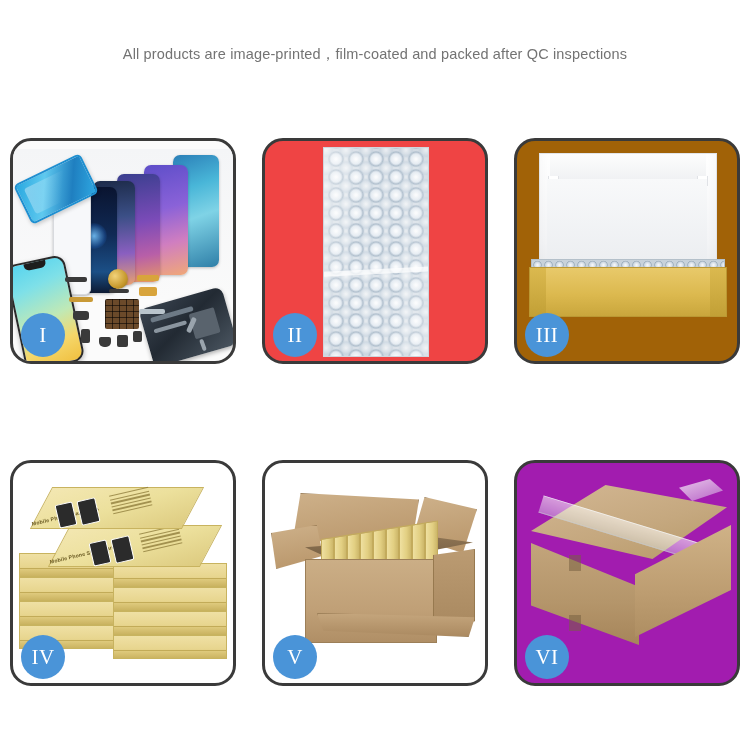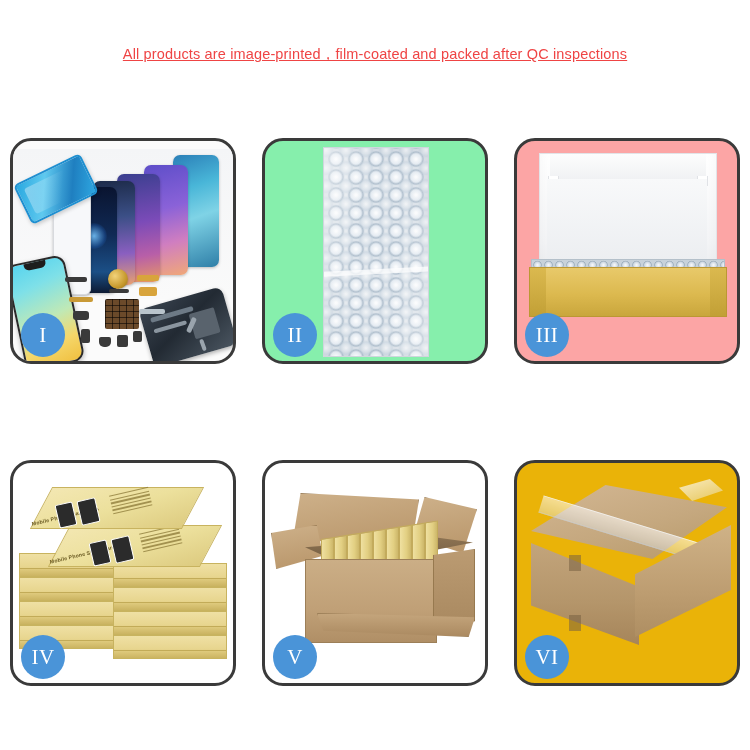--- a/index.html
+++ b/index.html
@@ -32,24 +32,23 @@
     font-size: 35px;
     font-weight: bold;
     letter-spacing: 1.2px;
     color: #111111;
     line-height: 1.05;
     white-space: nowrap;
   }
   .subtitle {
     margin-top: 11px;
     font-size: 14.5px;
-    color: #ef4444;
+    color: #737373;
     letter-spacing: 0.15px;
     white-space: nowrap;
-    text-decoration: underline;
   }
 
   
   .grid {
     position: absolute;
     top: 138px;
     left: 10px;
     width: 730px;
     display: grid;
     grid-template-columns: repeat(3, 226px);
@@ -172,21 +171,21 @@
     background-image:
       linear-gradient(90deg, rgba(0,0,0,.55) 1px, transparent 1px),
       linear-gradient(180deg, rgba(0,0,0,.55) 1px, transparent 1px);
     background-size: 7px 6px;
   }
   .flex-strip {
     position: absolute; background: #d8a43c; border-radius: 2px;
   }
 
   
-  .p2 { background: #86efac; }
+  .p2 { background: #ef4444; }
   .bubble-pouch {
     position: absolute;
     left: 50%; top: 6px; width: 104px; height: 208px;
     margin-left: -52px;
     background: #e4e9ee;
     border: 1px solid #cfd6dd;
     box-shadow: inset 0 0 18px rgba(150,165,180,.45);
     overflow: hidden;
   }
   .bubbles {
@@ -214,21 +213,21 @@
     background: linear-gradient(100deg, rgba(255,255,255,.5) 0%, rgba(255,255,255,0) 35%,
                 rgba(255,255,255,0) 65%, rgba(255,255,255,.35) 100%);
   }
   .pouch-fold {
     position: absolute; left: -4px; top: 58%; width: 112%; height: 5px;
     background: rgba(255,255,255,.75);
     transform: rotate(-3deg);
   }
 
   
-  .p3 { background: #fca5a5; padding-left: 42px; }
+  .p3 { background: #a16207; padding-left: 42px; }
   .mailer-lid {
     position: absolute; left: 22px; top: 12px; width: 176px; height: 126px;
     background: linear-gradient(180deg,#ffffff 0%,#f3f4f6 70%,#e8eaed 100%);
     border: 1px solid #e2e4e8;
     box-shadow: inset 0 -6px 12px rgba(0,0,0,.04);
   }
   .mailer-lid::before {
     content: ""; position: absolute; left: 10px; top: 0; width: 156px; height: 26px;
     background: linear-gradient(180deg,#fdfdfd,#f0f1f3);
     border-bottom: 1px solid #e6e8ec;
@@ -346,21 +345,21 @@
     position: absolute; left: 56px; top: 66px; width: 126px; height: 52px;
     transform: skewY(-9deg);
   }
   .ybar {
     position: absolute; top: 0; width: 11px; height: 52px;
     background: linear-gradient(90deg,#efe0a0,#e2cf82 60%,#cdb76a 100%);
     border: 1px solid #c3ab5c;
   }
 
   
-  .p6 { background: #eab308; }
+  .p6 { background: #a21caf; }
   .sealed-top {
     position: absolute; left: 14px; top: 22px; width: 196px; height: 74px;
     background: linear-gradient(165deg,#d3b793 0%,#c5a87f 55%,#b79968 100%);
     clip-path: polygon(38% 0, 100% 30%, 62% 100%, 0 62%);
     border-radius: 3px;
   }
   .sealed-left {
     position: absolute; left: 14px; top: 78px; width: 108px; height: 104px;
     background: linear-gradient(180deg,#c3a57c 0%,#b4956a 60%,#a6855a 100%);
     clip-path: polygon(0 2%, 100% 44%, 100% 100%, 0 62%);

